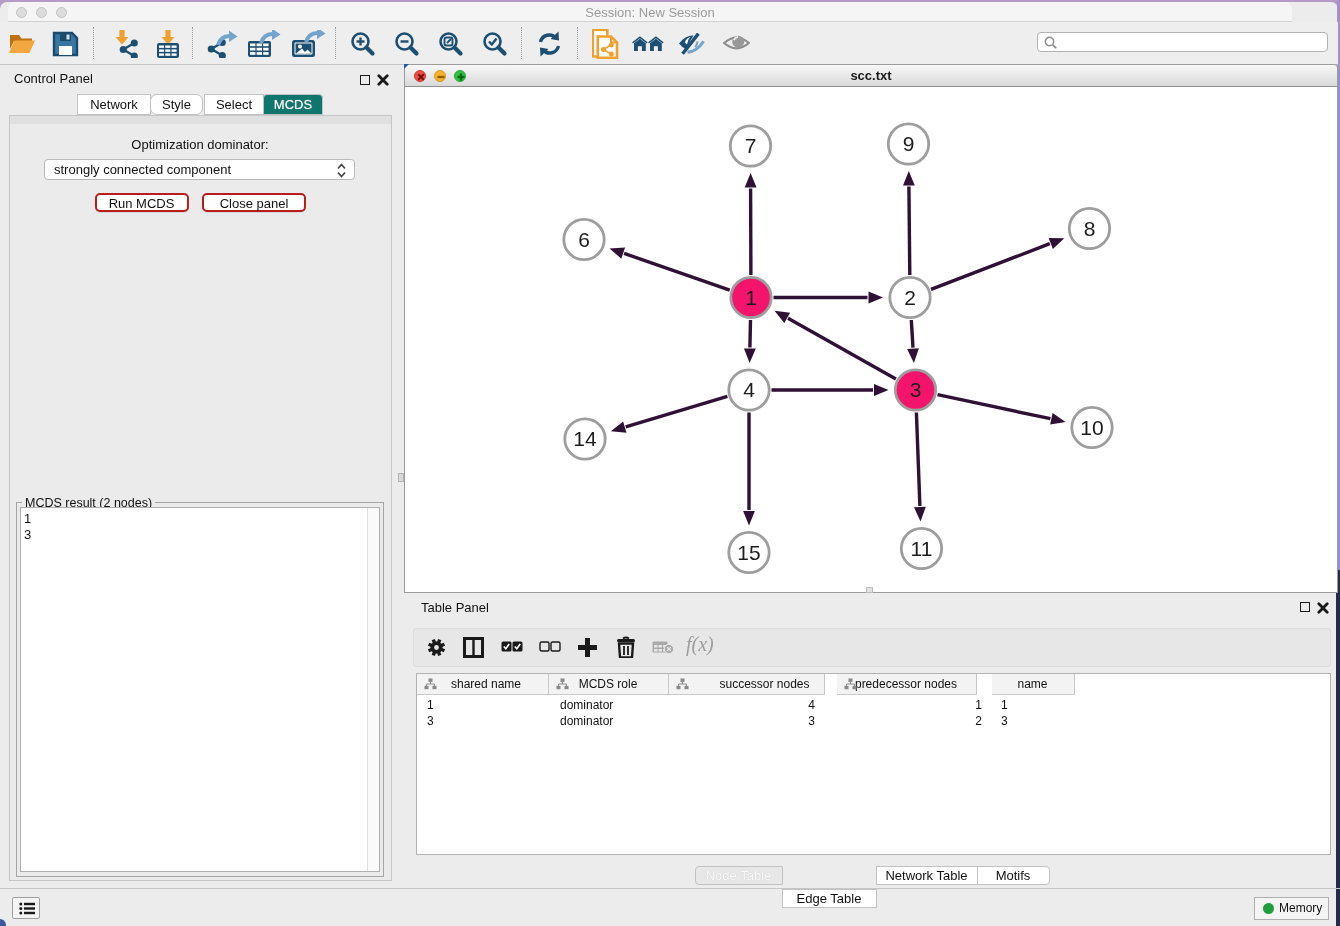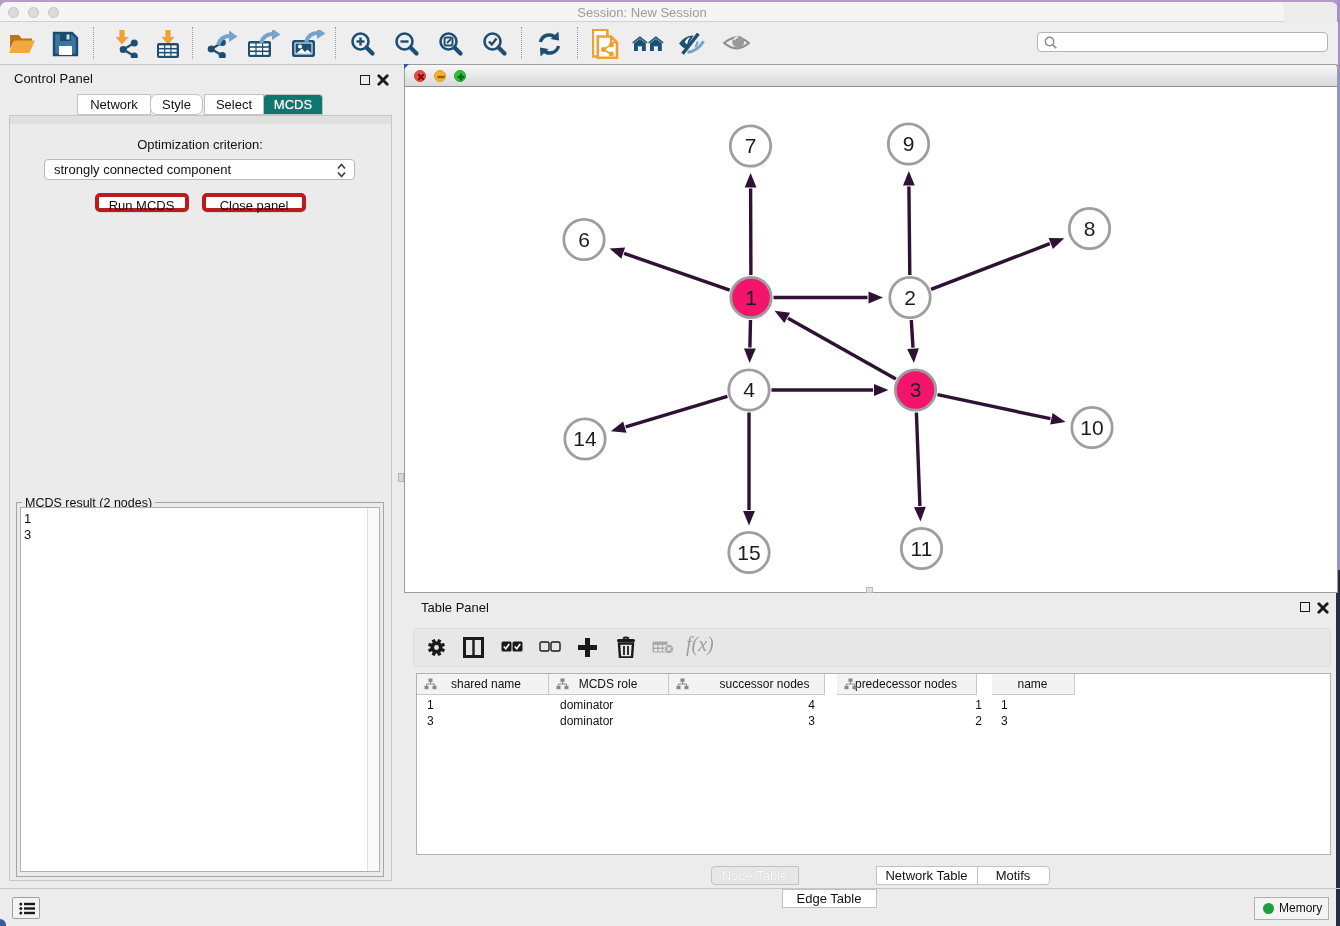--- a/index.html
+++ b/index.html
@@ -1,32 +1,32 @@
 <!DOCTYPE html>
 <html><head>
 <meta charset="utf-8">
 <style>
 * { margin:0; padding:0; box-sizing:border-box; }
 html,body { width:1340px; height:926px; overflow:hidden; }
 body { font-family:"Liberation Sans", sans-serif; background:#b49bc8; position:relative; }
 .abs { position:absolute; }
 .win { position:absolute; left:0; top:2px; width:1338px; height:924px; background:#ececec; border-radius:7px 7px 0 0; }
-.titlebar { position:absolute; left:0; top:2px; width:1284px; height:20px; background:#f5f5f5; border-bottom:1px solid #d2d2d2; border-radius:7px 7px 0 0; }
+.titlebar { position:absolute; left:8px; top:2px; width:1284px; height:20px; background:#f5f5f5; border-bottom:1px solid #d2d2d2; border-radius:7px 7px 0 0; }
 .tl { position:absolute; top:4.5px; width:11px; height:11px; border-radius:50%; background:#dcdcdc; border:1px solid #c3c3c3; }
 .title { position:absolute; top:3px; width:100%; text-align:center; font-size:13px; color:#9b9b9b; }
 .toolbar { position:absolute; left:0; top:22px; width:1338px; height:43px; background:#eeeeee; border-bottom:1px solid #c6c6c6; }
 .tsep { position:absolute; top:27px; height:32px; width:0; border-left:1px dotted #9a9a9a; }
 .searchbox { position:absolute; left:1037px; top:32px; width:291px; height:20px; background:#fff; border:1px solid #b3b3b3; border-radius:4px; }
 
 .cp-title { position:absolute; left:14px; top:71px; font-size:13px; color:#111; }
 .tabrow { position:absolute; top:94px; height:21px; }
 .tab { position:absolute; top:0; height:21px; background:#fff; border:1px solid #c2c2c2; font-size:13px; color:#111; text-align:center; line-height:19px; }
 .tabsel { background:#0f766e; color:#fcfcfc; border-radius:4px 4px 0 0; text-shadow:0 0 1px #bbb; }
 .cp-content { position:absolute; left:9px; top:114.5px; width:383px; height:766px; background:#ebebeb; border:1px solid #c6c6c6; }
-.btn { position:absolute; background:#fefefe; border:4px solid #b91c1c; border-radius:5px; font-size:13px; color:#111; text-align:center; line-height:17px; box-shadow:0 1px 0 rgba(0,0,0,0.08); }
+.btn { position:absolute; background:#fefefe; border:2px solid #b91c1c; border-radius:5px; font-size:13px; color:#111; text-align:center; line-height:17px; box-shadow:0 1px 0 rgba(0,0,0,0.08); }
 
 .iframe-tb { position:absolute; left:404px; top:64px; width:934px; height:23px; background:linear-gradient(#f8f8f8,#d9d9d9); border:1px solid #9c9c9c; border-bottom:1px solid #8f8f8f; border-radius:4px 4px 0 0; }
 .iframe-canvas { position:absolute; left:404px; top:87px; width:934px; height:506px; background:#ffffff; border:1px solid #9c9c9c; border-top:none; }
 .light { position:absolute; top:5px; width:12px; height:12px; border-radius:50%; }
 
 .th-cell { position:absolute; top:0; height:21px; border-right:1px solid #c9c9c9; border-bottom:1px solid #c9c9c9; font-size:12px; color:#111; text-align:center; line-height:20px; background:#f3f3f3; }
 .td { position:absolute; font-size:12px; color:#111; height:16px; line-height:16px; }
 .btab { position:absolute; top:0; height:19px; background:#fff; border:1px solid #c2c2c2; font-size:13px; color:#111; text-align:center; line-height:17px; }
 </style>
 </head>
@@ -186,21 +186,21 @@
     <path d="M1.8 1.8 L10.2 10.2 M10.2 1.8 L1.8 10.2" stroke="#1a1a1a" stroke-width="2.8" stroke-linecap="round"></path>
   </svg>
 <div class="cp-content"></div>
 <div class="abs" style="left:10px;top:115.5px;width:381px;height:8px;background:#e0e0e0;"></div>
 <div class="tabrow" style="left:77px;">
   <div class="tab" style="left:0;width:74px;">Network</div>
   <div class="tab" style="left:73px;width:53px;border-radius:7px;">Style</div>
   <div class="tab" style="left:127px;width:60px;">Select</div>
   <div class="tab tabsel" style="left:186px;width:60px;">MCDS</div>
 </div>
-<div class="abs" style="left:0;top:137px;width:400px;height:15px;text-align:center;font-size:13px;color:#111;">Optimization criterion:</div>
+<div class="abs" style="left:0;top:137px;width:400px;height:15px;text-align:center;font-size:13px;color:#111;">Optimization dominator:</div>
 <div class="abs" style="left:44px;top:159px;width:311px;height:21px;background:#fff;border:1px solid #b9b9b9;border-radius:4px;font-size:13px;color:#111;line-height:19px;">
   <span style="margin-left:9px;">strongly connected component</span>
   <svg class="abs" style="right:7px;top:3px;position:absolute;" width="11" height="15" viewBox="0 0 11 15">
       <path d="M2 5.5 L5.5 1.5 L9 5.5" fill="none" stroke="#444" stroke-width="1.8"></path>
       <path d="M2 9.5 L5.5 13.5 L9 9.5" fill="none" stroke="#444" stroke-width="1.8"></path>
     </svg>
 </div>
 <div class="btn" style="left:94.5px;top:192.5px;width:94px;height:19px;">Run MCDS</div>
 <div class="btn" style="left:202px;top:192.5px;width:104px;height:19px;">Close panel</div>
 
@@ -219,20 +219,21 @@
   <svg class="abs" style="left:11.5px;top:7.5px;" width="8" height="8" viewBox="0 0 8 8">
       <path d="M1.2 1.2 L6.8 6.8 M6.8 1.2 L1.2 6.8" stroke="#7e0f0d" stroke-width="2"></path>
     </svg>
     <svg class="abs" style="left:31.5px;top:7.5px;" width="8" height="8" viewBox="0 0 8 8">
       <rect x="0.5" y="2.8" width="7" height="2.4" fill="#8f5f00"></rect>
     </svg>
     <svg class="abs" style="left:51.5px;top:7.5px;" width="8" height="8" viewBox="0 0 8 8">
       <rect x="0.5" y="2.8" width="7" height="2.4" fill="#0b6b14"></rect>
       <rect x="2.8" y="0.5" width="2.4" height="7" fill="#0b6b14"></rect>
     </svg>
+  <div style="position:absolute;top:3px;width:100%;text-align:center;font-size:13px;font-weight:bold;color:#1a1a1a;">scc.txt</div>
 </div>
 <div class="iframe-canvas"></div>
 <svg class="abs" style="left:403.5px;top:64px;" width="5" height="5" viewBox="0 0 5 5">
     <path d="M0 0 H5 L0 5 Z" fill="#2a57a8"></path>
   </svg>
 <svg width="933" height="506" viewBox="0 0 933 506" style="position:absolute;left:405px;top:87px;">
 <line x1="345.9" y1="188.0" x2="345.6" y2="101.5" stroke="#2e1134" stroke-width="3.4"></line>
 <polygon points="345.6,86.0 351.5,100.5 339.7,100.5" fill="#2e1134"></polygon>
 <line x1="324.7" y1="203.1" x2="219.1" y2="166.4" stroke="#2e1134" stroke-width="3.4"></line>
 <polygon points="204.5,161.4 220.1,160.5 216.3,171.7" fill="#2e1134"></polygon>
@@ -375,21 +376,21 @@
 <div class="td" style="left:669px;top:697px;width:146px;text-align:right;">4</div>
 <div class="td" style="left:825px;top:697px;width:157px;text-align:right;">1</div>
 <div class="td" style="left:1001px;top:697px;">1</div>
 <div class="td" style="left:427px;top:713px;">3</div>
 <div class="td" style="left:560px;top:713px;">dominator</div>
 <div class="td" style="left:669px;top:713px;width:146px;text-align:right;">3</div>
 <div class="td" style="left:825px;top:713px;width:157px;text-align:right;">2</div>
 <div class="td" style="left:1001px;top:713px;">3</div>
 
 <div class="abs" style="left:694.5px;top:865.5px;height:19px;">
-  <div class="btab" style="left:16px;width:88px;background:#e7e7e7;color:#fbfbfb;text-shadow:0 0 1px #bbb;border-radius:4px 0 0 4px;">Node Table</div>
+  <div class="btab" style="left:0;width:88px;background:#e7e7e7;color:#fbfbfb;text-shadow:0 0 1px #bbb;border-radius:4px 0 0 4px;">Node Table</div>
   <div class="btab" style="left:87px;width:95px;margin-top:23px;">Edge Table</div>
   <div class="btab" style="left:181px;width:102px;">Network Table</div>
   <div class="btab" style="left:282px;width:73px;border-radius:0 4px 4px 0;">Motifs</div>
 </div>
 
 <div class="abs" style="left:0;top:888px;width:1340px;height:1px;background:#c6c6c6;"></div>
 <div class="abs" style="left:11.5px;top:896.5px;width:28px;height:22px;background:#f4f4f4;border:1px solid #9e9e9e;border-radius:2px;">
     <svg style="position:absolute;left:6px;top:4px;" width="16" height="13" viewBox="0 0 16 13">
       <circle cx="1.8" cy="2" r="1.5" fill="#1a1a1a"></circle>
       <rect x="5" y="0.8" width="11" height="2.4" fill="#1a1a1a"></rect>

